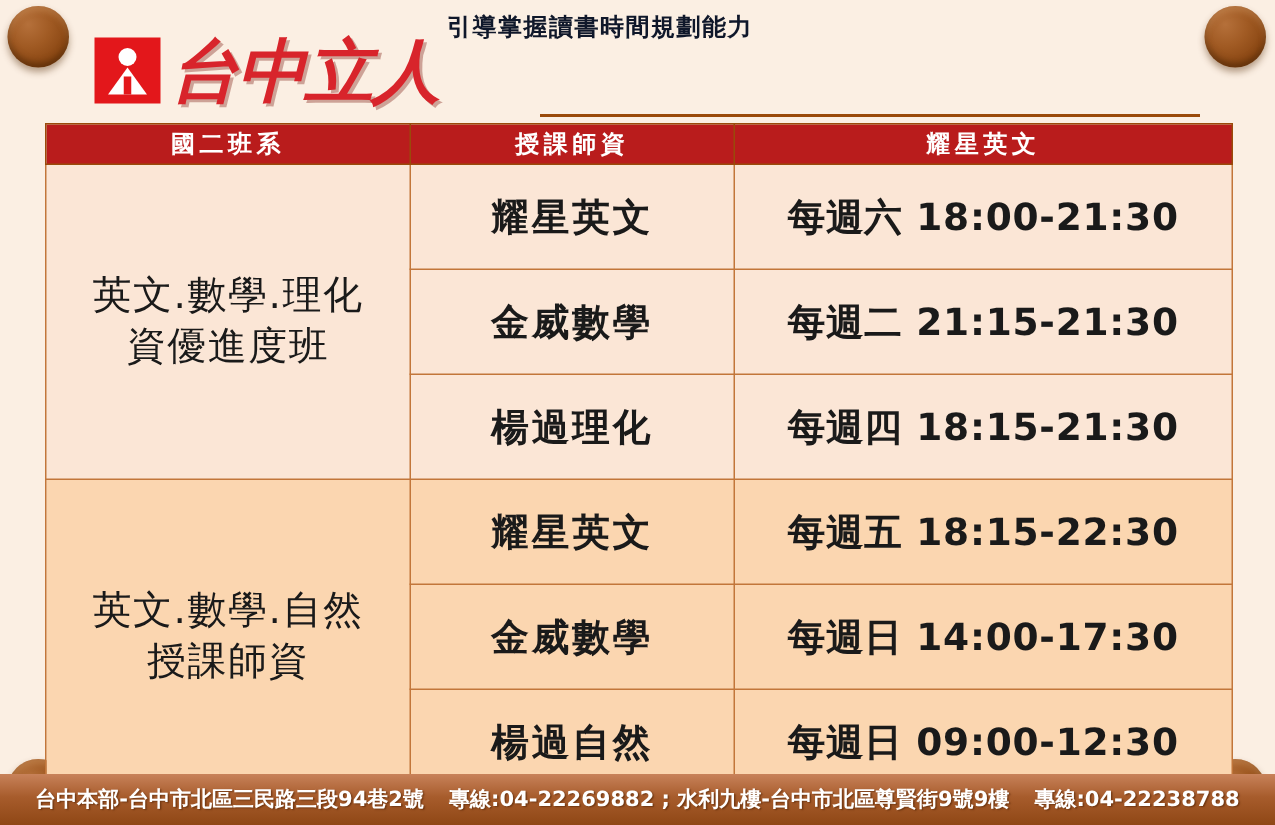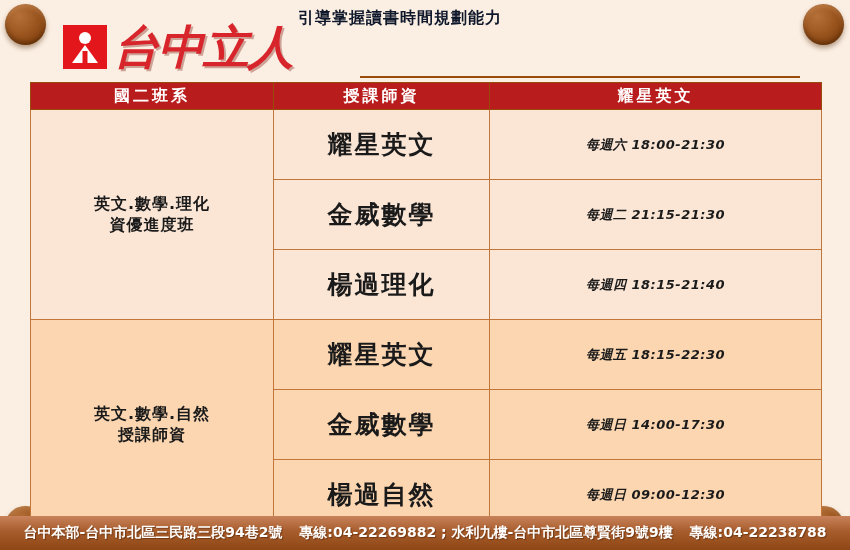--- a/index.html
+++ b/index.html
@@ -74,23 +74,23 @@
     background:#b91c1c;color:#FFFFFF;font-size:16px;font-weight:bold;
     height:26px;padding:0;letter-spacing:3px;
     border:1px solid #9A4A0A;
   }
   .table td{
     border:1px solid #C2763A;
     padding:0;text-align:center;color:#1A1A1A;
   }
   .grp-a td{background:#FBE6D6;}
   .grp-b td{background:#FBD6B0;}
-  td.grp-cell{font-size:16px;font-weight:bold;line-height:1.3;letter-spacing:1px;}
+  td.grp-cell{font-size:26px;font-weight:normal;line-height:1.3;letter-spacing:1px;}
   td.teacher{font-size:25px;font-weight:bold;letter-spacing:2px;height:69px;}
-  td.slot{font-size:13px;font-weight:bold;letter-spacing:.5px;font-style:italic;}
+  td.slot{font-size:25px;font-weight:bold;letter-spacing:.5px;}
   .grp-cell .l2{display:block;}
 
   
   .footer{
     position:absolute;left:0;top:516px;width:850px;height:34px;
     background:linear-gradient(180deg,#C8825A 0%,#A75C2C 45%,#8F4715 100%);
     display:flex;align-items:center;justify-content:center;
   }
   .footer-text{
     color:#FFFFFF;font-size:14px;font-weight:bold;letter-spacing:0px;
@@ -136,21 +136,21 @@
         </td>
         <td class="teacher">耀星英文</td>
         <td class="slot">每週六 18:00-21:30</td>
       </tr>
       <tr class="grp-a">
         <td class="teacher">金威數學</td>
         <td class="slot">每週二 21:15-21:30</td>
       </tr>
       <tr class="grp-a">
         <td class="teacher">楊過理化</td>
-        <td class="slot">每週四 18:15-21:40</td>
+        <td class="slot">每週四 18:15-21:30</td>
       </tr>
 
       <tr class="grp-b">
         <td class="grp-cell" rowspan="3">
           <span>英文.數學.自然</span>
           <span class="l2">授課師資</span>
         </td>
         <td class="teacher">耀星英文</td>
         <td class="slot">每週五 18:15-22:30</td>
       </tr>

